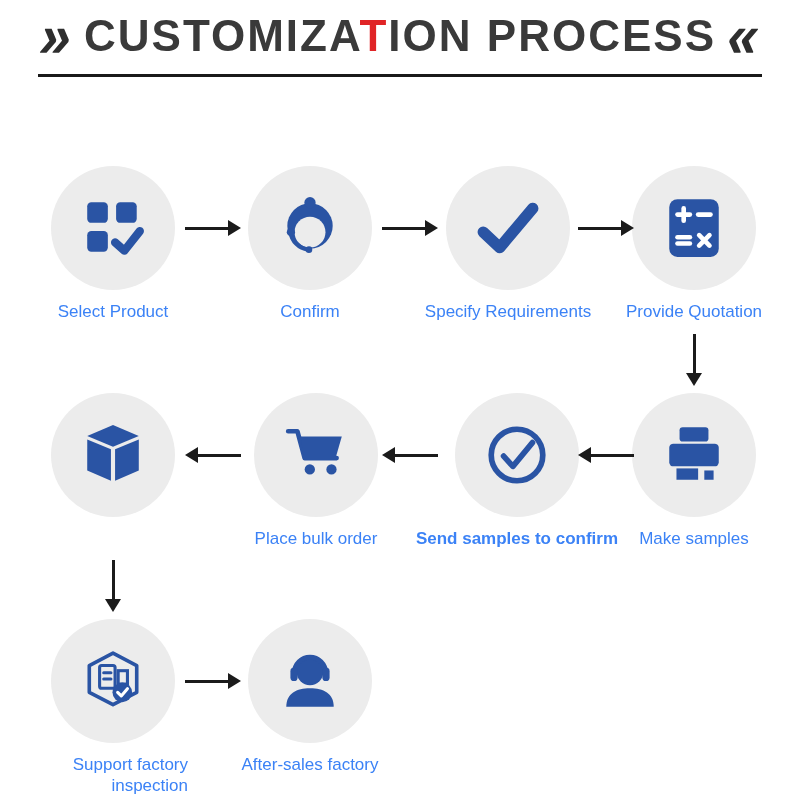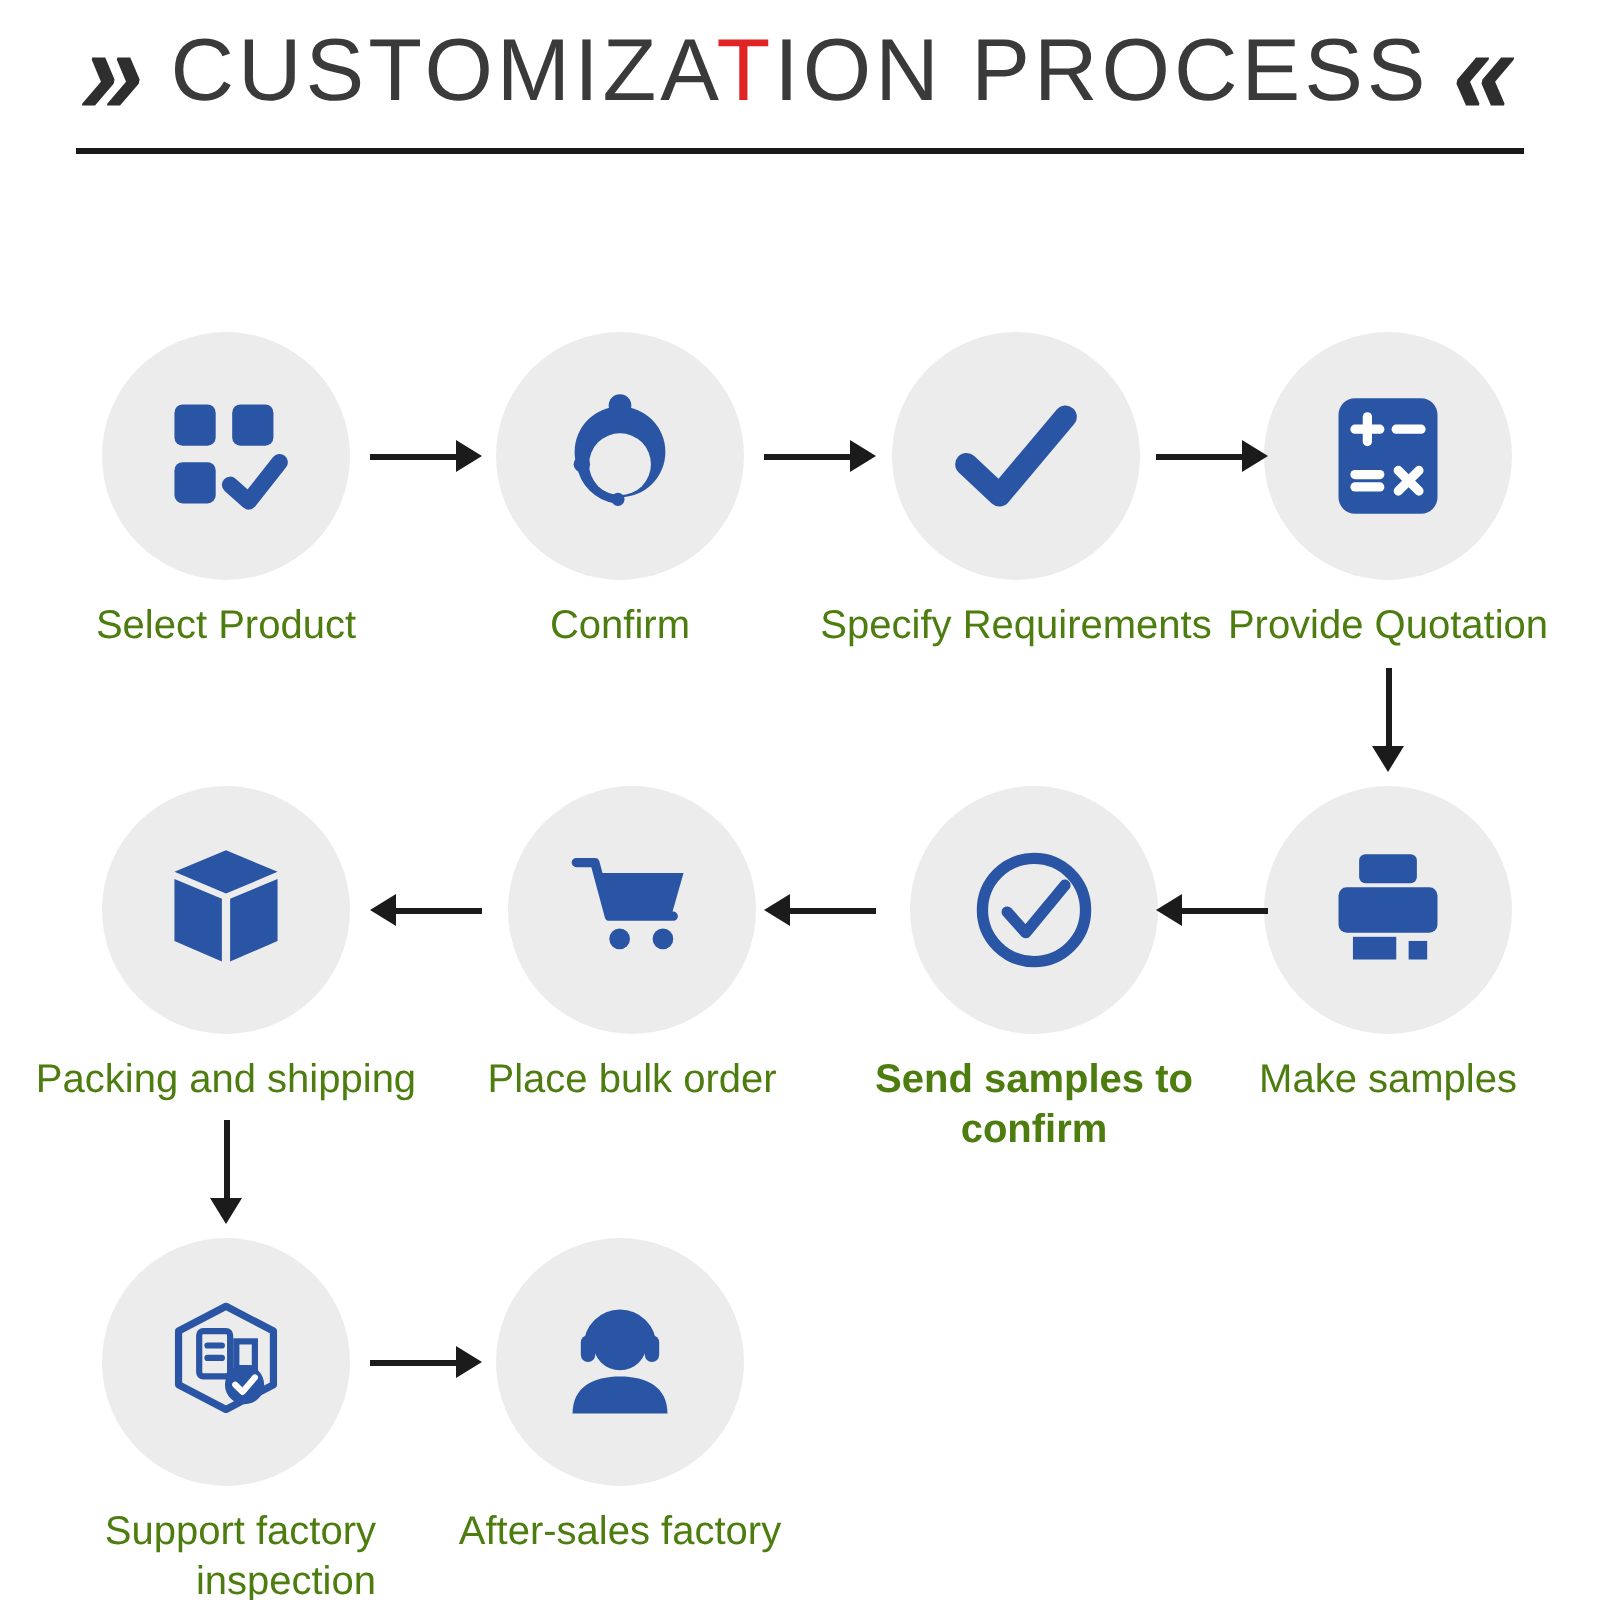--- a/index.html
+++ b/index.html
@@ -10,36 +10,36 @@
   
   .title-row{
     position:absolute;top:8px;left:0;width:800px;
     display:flex;align-items:center;justify-content:center;gap:12px;
   }
   .mark{
     font-size:56px;font-weight:700;color:#2e2e2e;line-height:1;
     transform:skewX(-12deg) scaleY(1.1);
   }
   .title-text{
-    font-size:44px;font-weight:400;color:#3a3a3a;letter-spacing:2px;
+    font-size:44px;font-weight:700;color:#3a3a3a;letter-spacing:2px;
     white-space:nowrap;
     text-align:right;
   }
   .title-text .hl{color:#e02426;}
   .divider{
     position:absolute;top:74px;left:38px;width:724px;height:3px;background:#191919;
   }
   
   .step{position:absolute;width:210px;}
   .step-circle{
     width:124px;height:124px;border-radius:50%;background:#ececec;
     margin:0 auto;display:flex;align-items:center;justify-content:center;
   }
   .step-label{
-    margin-top:11px;text-align:center;font-size:20px;color:#4d7c0f;line-height:1.25;
+    margin-top:11px;text-align:center;font-size:17px;color:#3b82f6;line-height:1.25;
   }
   .step-label.narrow{max-width:150px;margin-left:auto;margin-right:auto;text-align:right;}
   
   .arrow{position:absolute;}
   .a-h{height:16px;width:56px;}
   .a-h .shaft{position:absolute;top:6.5px;height:3px;background:#1b1b1b;}
   .a-right .shaft{left:0;right:11px;}
   .a-right .head{
     position:absolute;right:0;top:0;width:0;height:0;
     border-top:8px solid transparent;border-bottom:8px solid transparent;
@@ -160,21 +160,20 @@
   </div>
 
   <div class="step" style="left:8px;top:393px;">
     <div class="step-circle">
       <svg width="66" height="66" viewBox="0 0 64 64">
         <polygon points="32,3 57,13.5 32,24 7,13.5" fill="#2a54a4"></polygon>
         <polygon points="7,17 30,26.5 30,57 7,47" fill="#2a54a4"></polygon>
         <polygon points="34,26.5 57,17 57,47 34,57" fill="#2a54a4"></polygon>
       </svg>
     </div>
-    <div class="step-label">Packing and shipping</div>
   </div>
 
   <div class="step" style="left:8px;top:619px;">
     <div class="step-circle">
       <svg width="66" height="66" viewBox="0 0 64 64">
         <polygon points="32,5 55,17 55,43 32,55 9,43 9,17" fill="none" stroke="#2a54a4" stroke-width="3.5" stroke-linejoin="round"></polygon>
         <rect x="19" y="17" width="15" height="22" rx="2" fill="none" stroke="#2a54a4" stroke-width="3"></rect>
         <path d="M23 24 h7 M23 30 h7" stroke="#2a54a4" stroke-width="3" stroke-linecap="round"></path>
         <rect x="37" y="22" width="9" height="13" fill="none" stroke="#2a54a4" stroke-width="3"></rect>
         <circle cx="41" cy="43" r="9.5" fill="#2a54a4"></circle>

